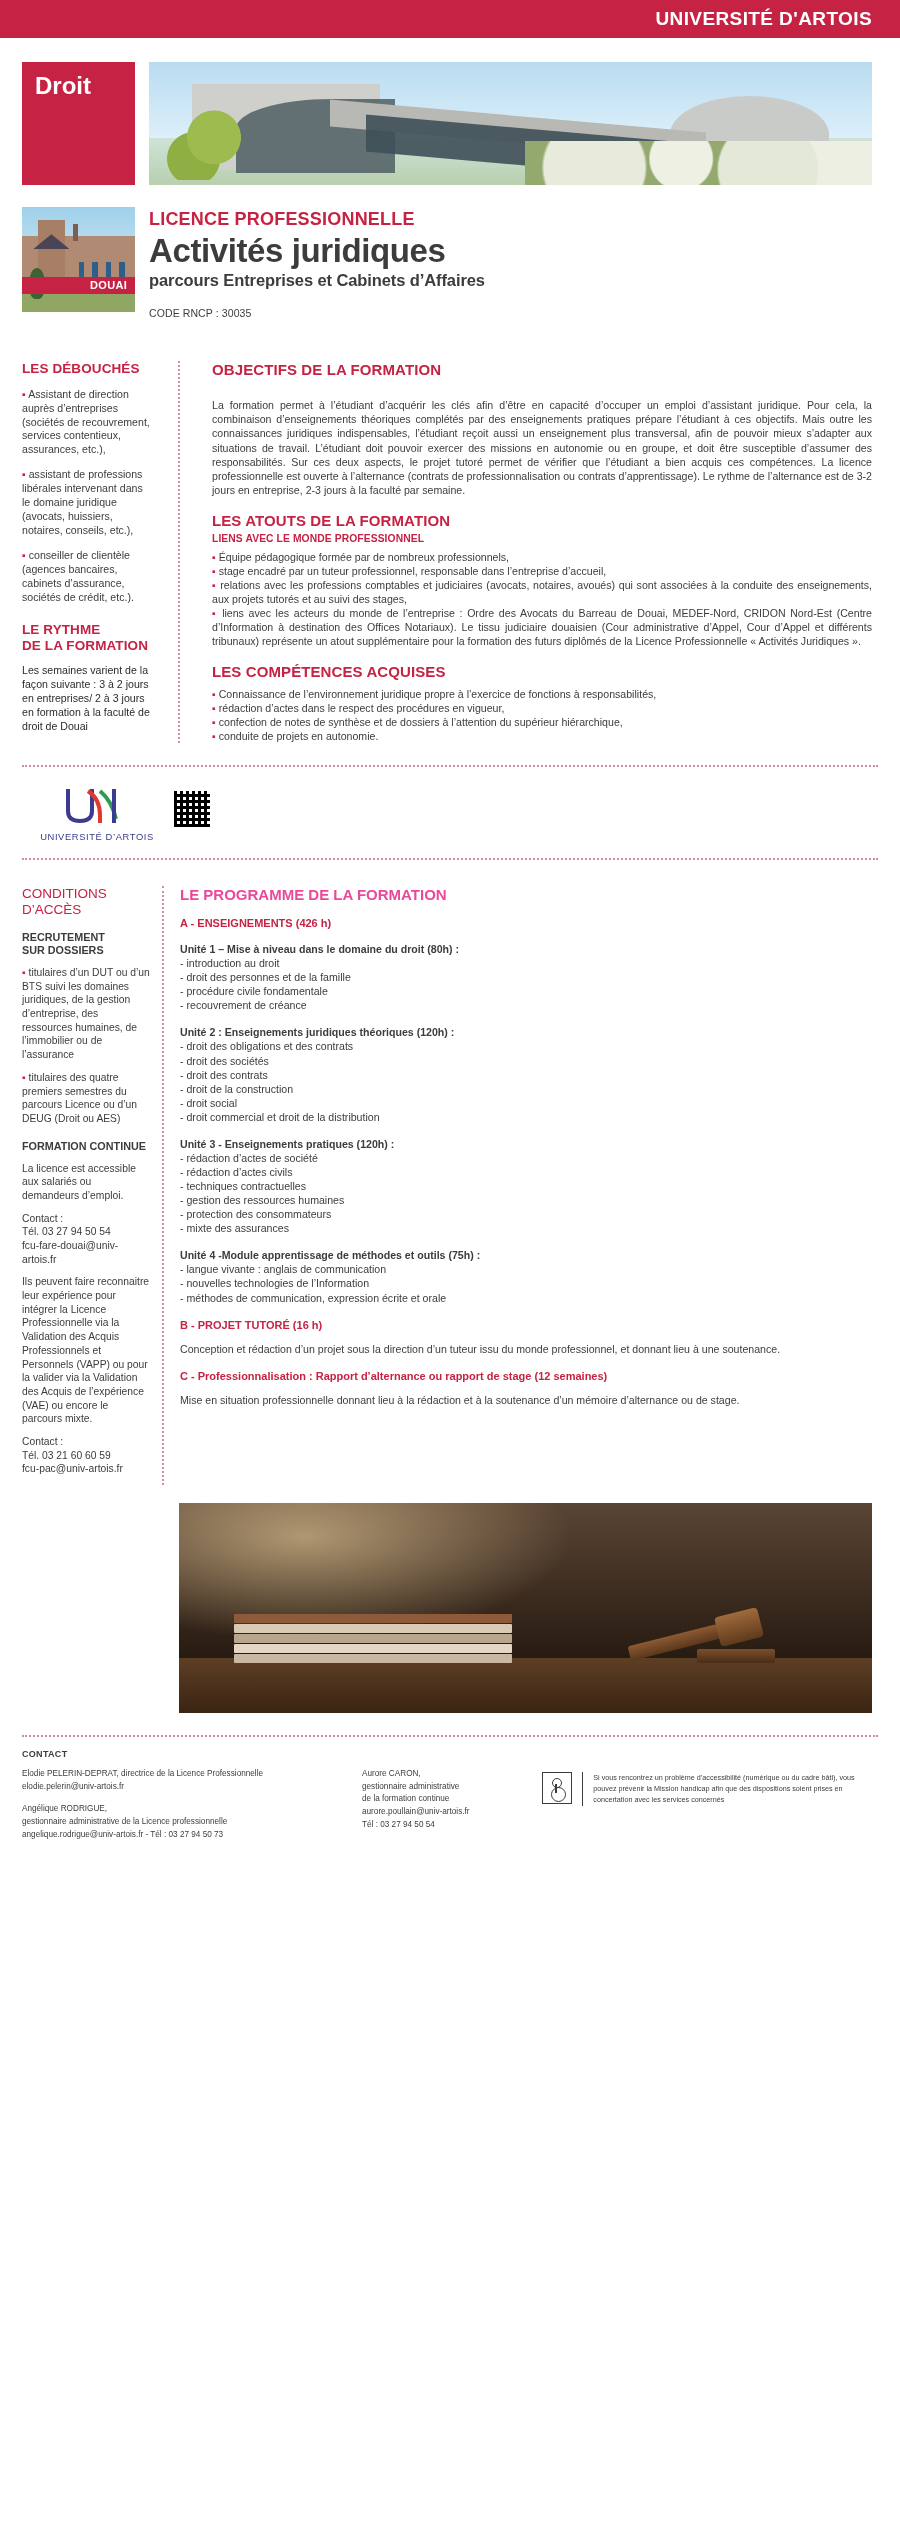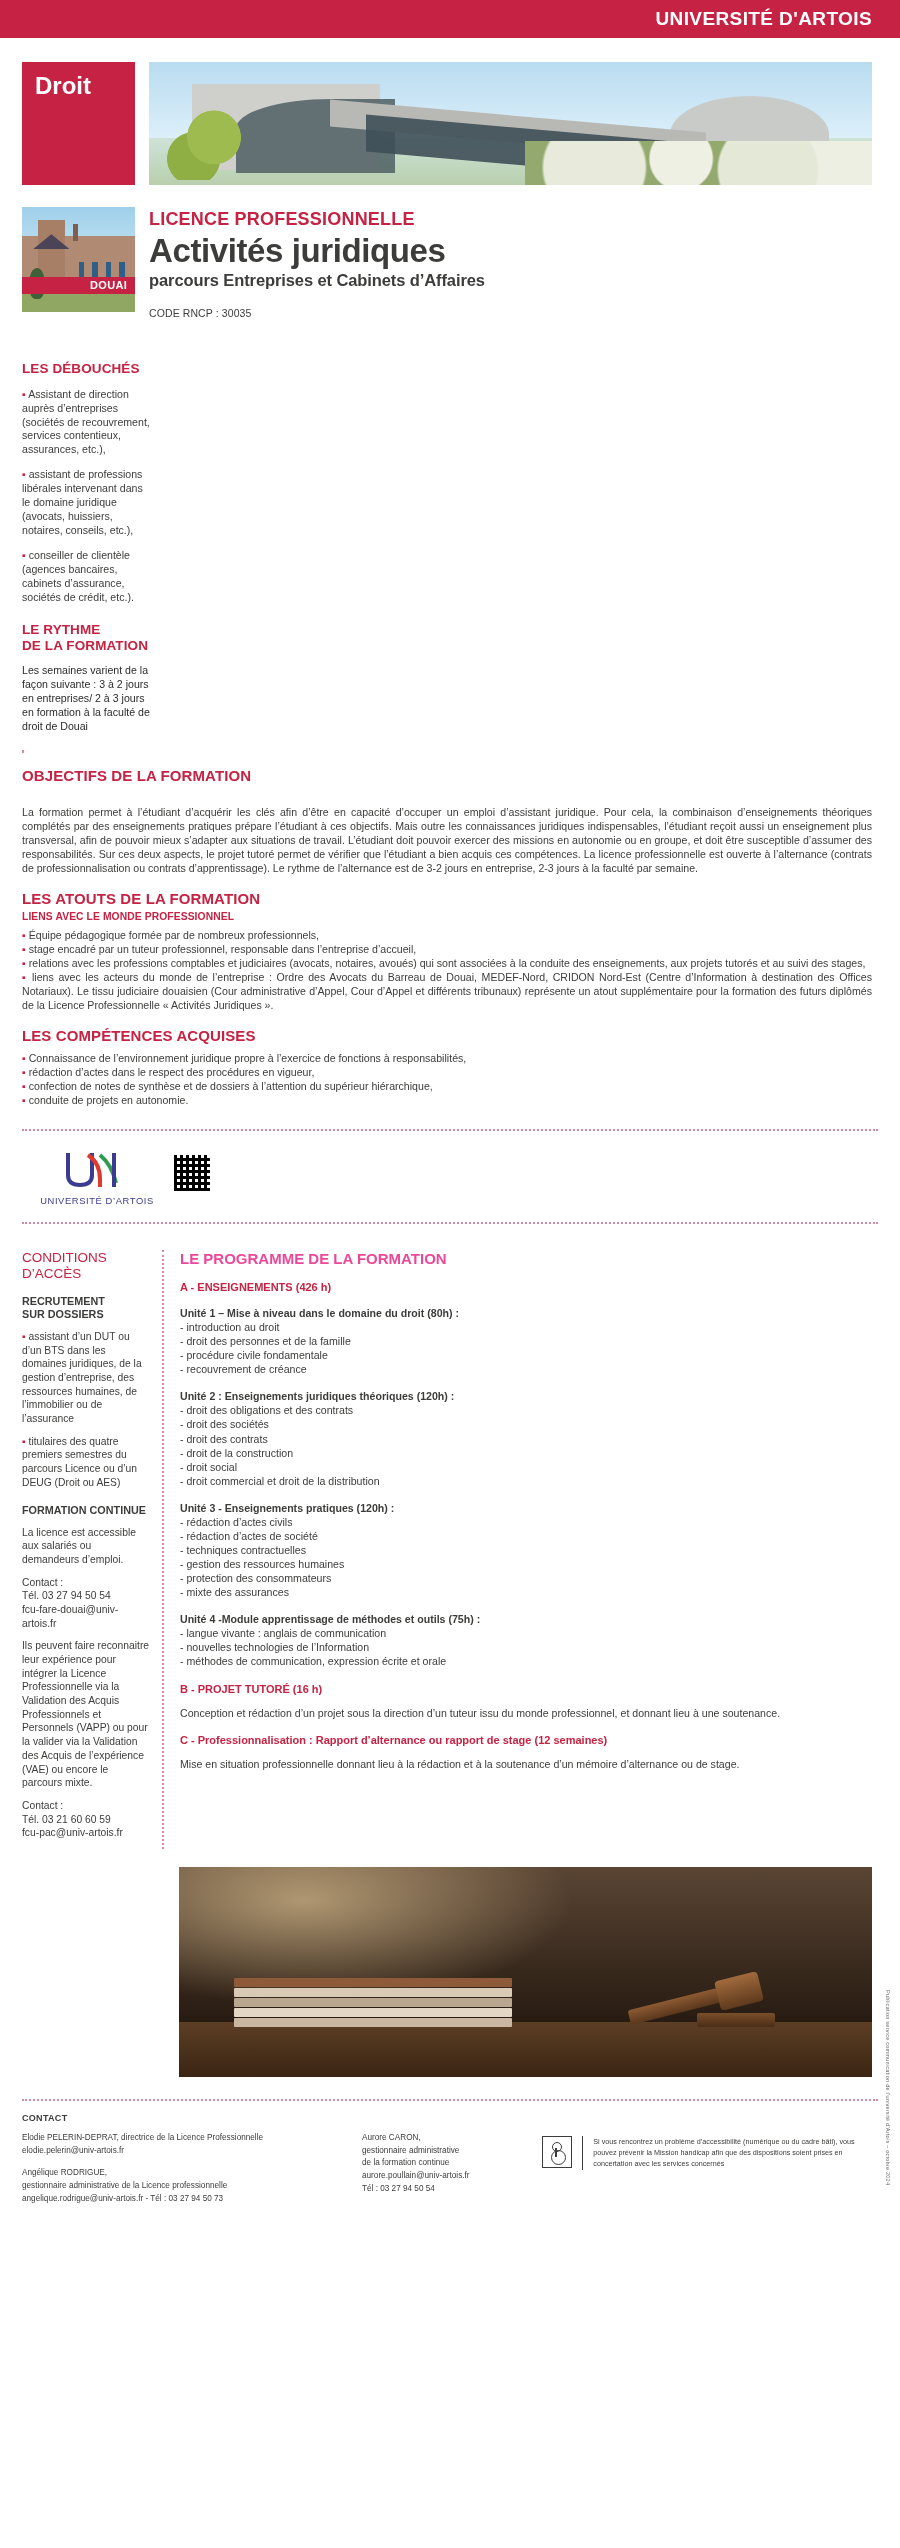--- a/index.html
+++ b/index.html
@@ -134,21 +134,20 @@
     color: #3c3c3b;
     margin-top: 17px;
     letter-spacing: .1px;
   }
 
   
   .body-cols {
     display: flex;
     padding: 42px 28px 0 22px;
     gap: 16px;
-    flex-direction: column;
   }
   .col-left {
     width: 140px;
     flex: 0 0 140px;
     padding-right: 12px;
   }
   .col-divider {
     flex: 0 0 1px;
     border-left: 2px dotted #d48ba0;
     margin-right: 16px;
@@ -478,21 +477,21 @@
     <div class="low-left">
       <div class="h-cond">
         <span>CONDITIONS</span><br>
         <span>D’ACCÈS</span>
       </div>
       <div class="h-black">
         <span>RECRUTEMENT</span><br>
         <span>SUR DOSSIERS</span>
       </div>
       <div class="low-text">
-        <p><span class="bullet">▪</span> <span>assistant d’un DUT ou d’un BTS dans les domaines juridiques, de la gestion d’entreprise, des ressources humaines, de l’immobilier ou de l’assurance</span></p>
+        <p><span class="bullet">▪</span> <span>titulaires d’un DUT ou d’un BTS suivi les domaines juridiques, de la gestion d’entreprise, des ressources humaines, de l’immobilier ou de l’assurance</span></p>
         <p><span class="bullet">▪</span> <span>titulaires des quatre premiers semestres du parcours Licence ou d’un DEUG (Droit ou AES)</span></p>
       </div>
       <div class="h-black">FORMATION CONTINUE</div>
       <div class="low-text">
         <p>La licence est accessible aux salariés ou demandeurs d’emploi.</p>
         <p>
           <span>Contact :</span><br>
           <span>Tél. 03 27 94 50 54</span><br>
           <span>fcu-fare-douai@univ-artois.fr</span>
         </p>
@@ -524,22 +523,22 @@
         <div>- droit des obligations et des contrats</div>
         <div>- droit des sociétés</div>
         <div>- droit des contrats</div>
         <div>- droit de la construction</div>
         <div>- droit social</div>
         <div>- droit commercial et droit de la distribution</div>
       </div>
 
       <div class="unit-h">Unité 3 - Enseignements pratiques (120h) :</div>
       <div class="unit-list">
+        <div>- rédaction d’actes de société</div>
         <div>- rédaction d’actes civils</div>
-        <div>- rédaction d’actes de société</div>
         <div>- techniques contractuelles</div>
         <div>- gestion des ressources humaines</div>
         <div>- protection des consommateurs</div>
         <div>- mixte des assurances</div>
       </div>
 
       <div class="unit-h">Unité 4 -Module apprentissage de méthodes et outils (75h) :</div>
       <div class="unit-list">
         <div>- langue vivante : anglais de communication</div>
         <div>- nouvelles technologies de l’Information</div>

